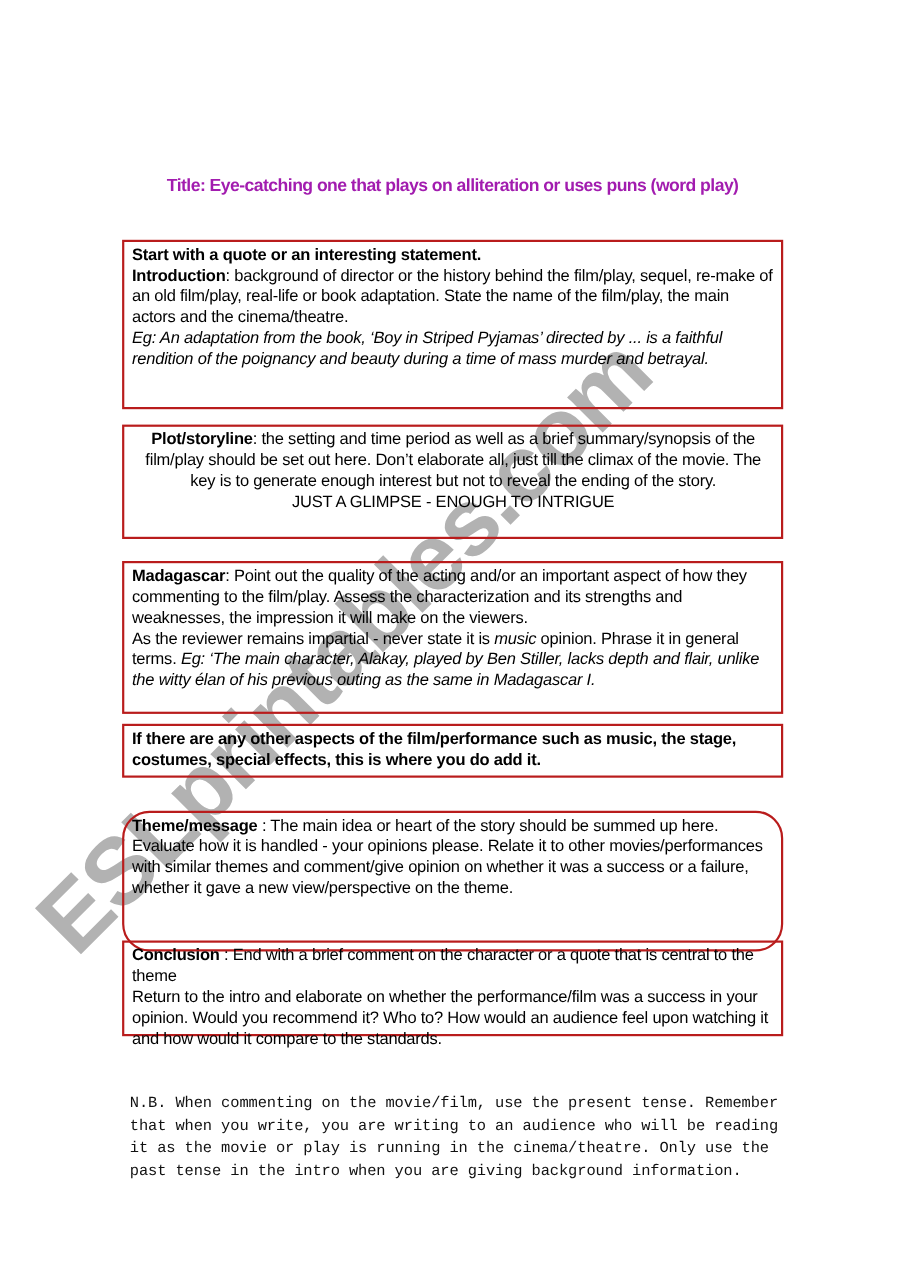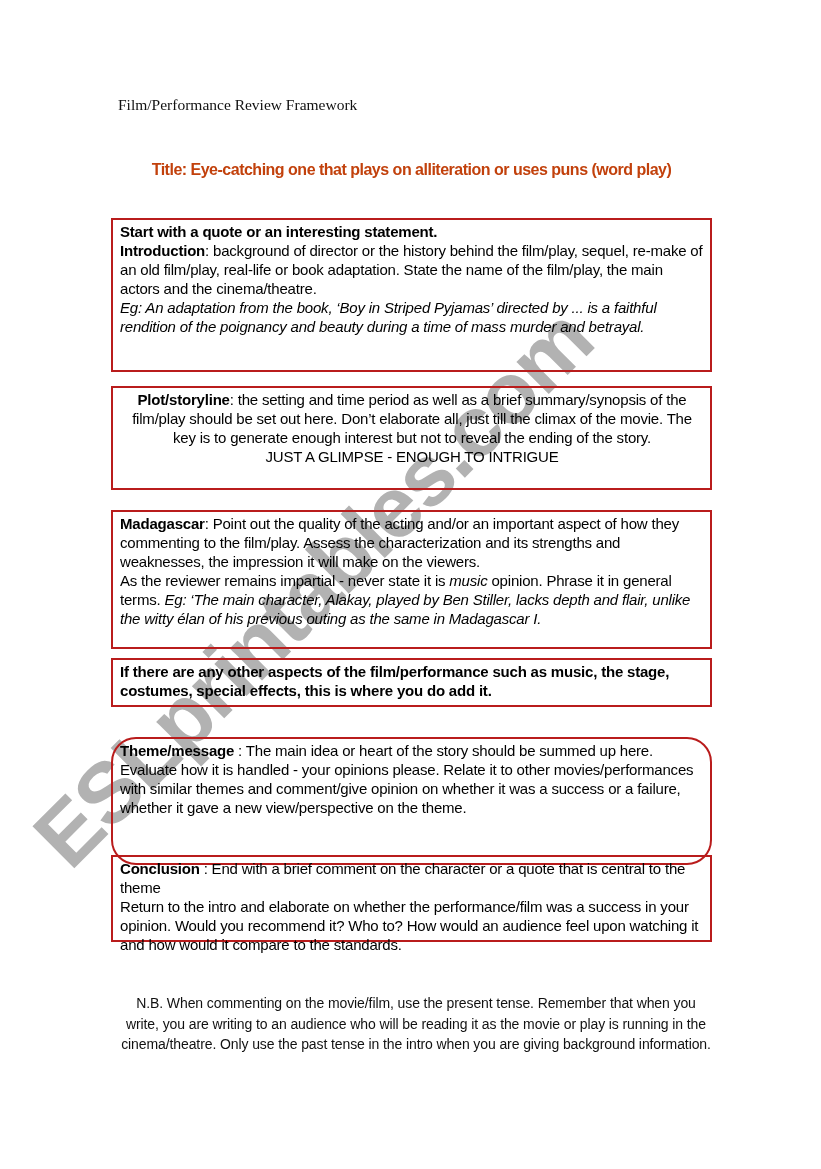--- a/index.html
+++ b/index.html
@@ -43,21 +43,21 @@
   }
   .title {
     position: absolute;
     left: 96px;
     top: 161px;
     width: 631px;
     text-align: center;
     font-size: 16px;
     font-weight: bold;
     letter-spacing: -0.5px;
-    color: #c2410c;
+    color: #a21caf;
     z-index: 1;
   }
   .box {
     position: absolute;
     left: 111px;
     width: 601px;
     box-sizing: border-box;
     border: 2px solid #b91c1c;
     padding: 2px 6px 0 7px;
     font-size: 15px;
@@ -73,35 +73,33 @@
   .box2 { top: 386px; height: 104px; text-align: center; }
   .box3 { top: 510px; height: 139px; }
   .box4 { top: 658px; height: 49px;  }
   .box5 { top: 737px; height: 128px; border-radius: 25px; }
   .box6 { top: 855px; height: 87px;  }
   .footer {
     position: absolute;
     left: 118px;
     top: 993px;
     width: 596px;
-    font-family: Liberation Sans, sans-serif;
+    font-family: Liberation Mono, monospace;
     font-size: 14px;
     line-height: 20.5px;
     letter-spacing: -0.1px;
     color: #111111;
     z-index: 1;
-    text-align: center;
   }
 </style>
 </head>
 <body>
 
 <div class="page">
   <div class="watermark" style="color: rgb(178, 178, 178);">ESLprintables.com</div>
-  <div class="header">Film/Performance Review Framework</div>
   <div class="title">Title: Eye-catching one that plays on alliteration or uses puns (word play)</div>
   <div class="box box1"><span class="b">Start with a quote or an interesting statement.</span><span>
 </span><span class="b">Introduction</span><span>: background of director or the history behind the film/play, sequel, re-make of an old film/play, real-life or book adaptation. State the name of the film/play, the main actors and the cinema/theatre.
 </span><span class="i">Eg: An adaptation from the book, ‘Boy in Striped Pyjamas’ directed by ... is a faithful rendition of the poignancy and beauty during a time of mass murder and betrayal.</span></div>
   <div class="box box2"><span class="b">Plot/storyline</span><span>: the setting and time period as well as a brief summary/synopsis of the film/play should be set out here. Don’t elaborate all, just till the climax of the movie. The key is to generate enough interest but not to reveal the ending of the story.
 JUST A GLIMPSE - ENOUGH TO INTRIGUE</span></div>
   <div class="box box3"><span class="b">Madagascar</span><span>: Point out the quality of the acting and/or an important aspect of how they commenting to the film/play. Assess the characterization and its strengths and weaknesses, the impression it will make on the viewers.
 As the reviewer remains impartial - never state it is </span><span class="i">music</span><span> opinion. Phrase it in general terms. </span><span class="i">Eg: ‘The main character, Alakay, played by Ben Stiller, lacks depth and flair, unlike the witty élan of his previous outing as the same in Madagascar I.</span></div>
   <div class="box box4"><span class="b">If there are any other aspects of the film/performance such as music, the stage, costumes, special effects, this is where you do add it.</span></div>
   <div class="box box5"><span class="b">Theme/message</span><span> : The main idea or heart of the story should be summed up here. Evaluate how it is handled - your opinions please. Relate it to other movies/performances with similar themes and comment/give opinion on whether it was a success or a failure, whether it gave a new view/perspective on the theme.</span></div>

